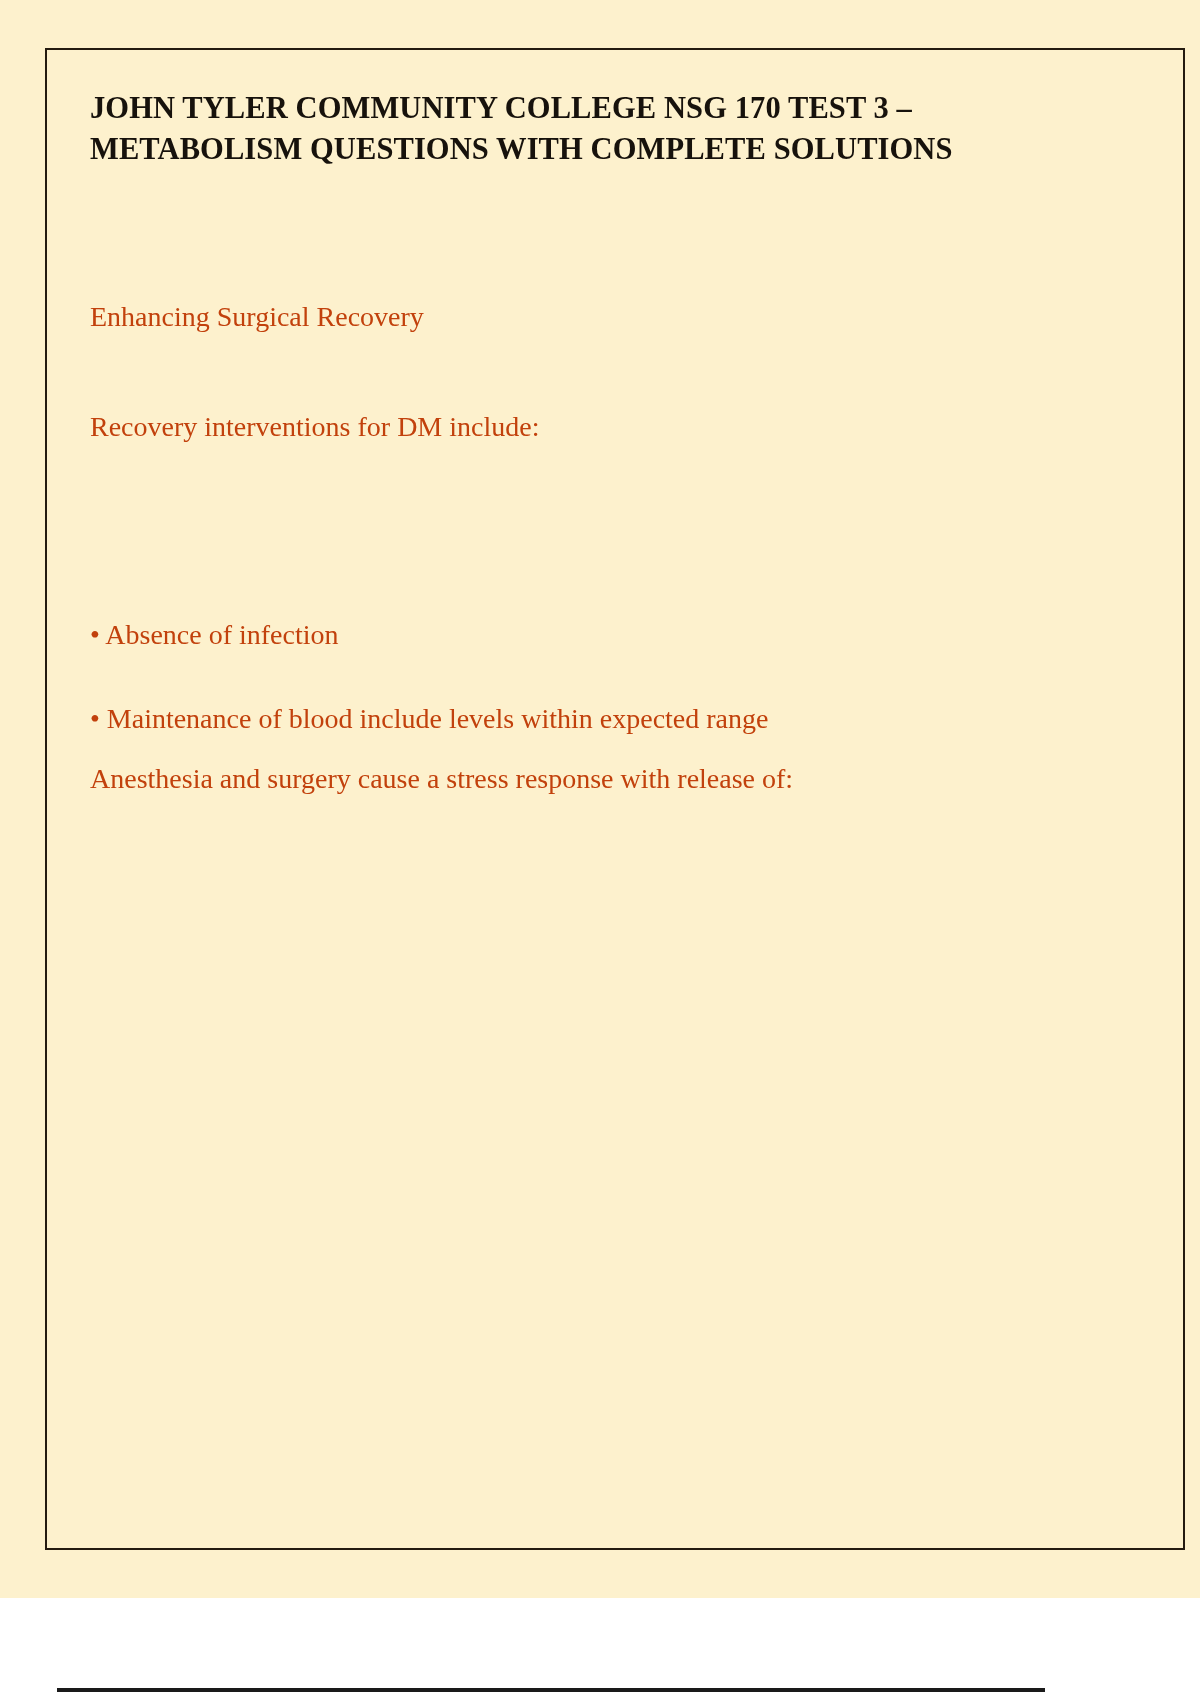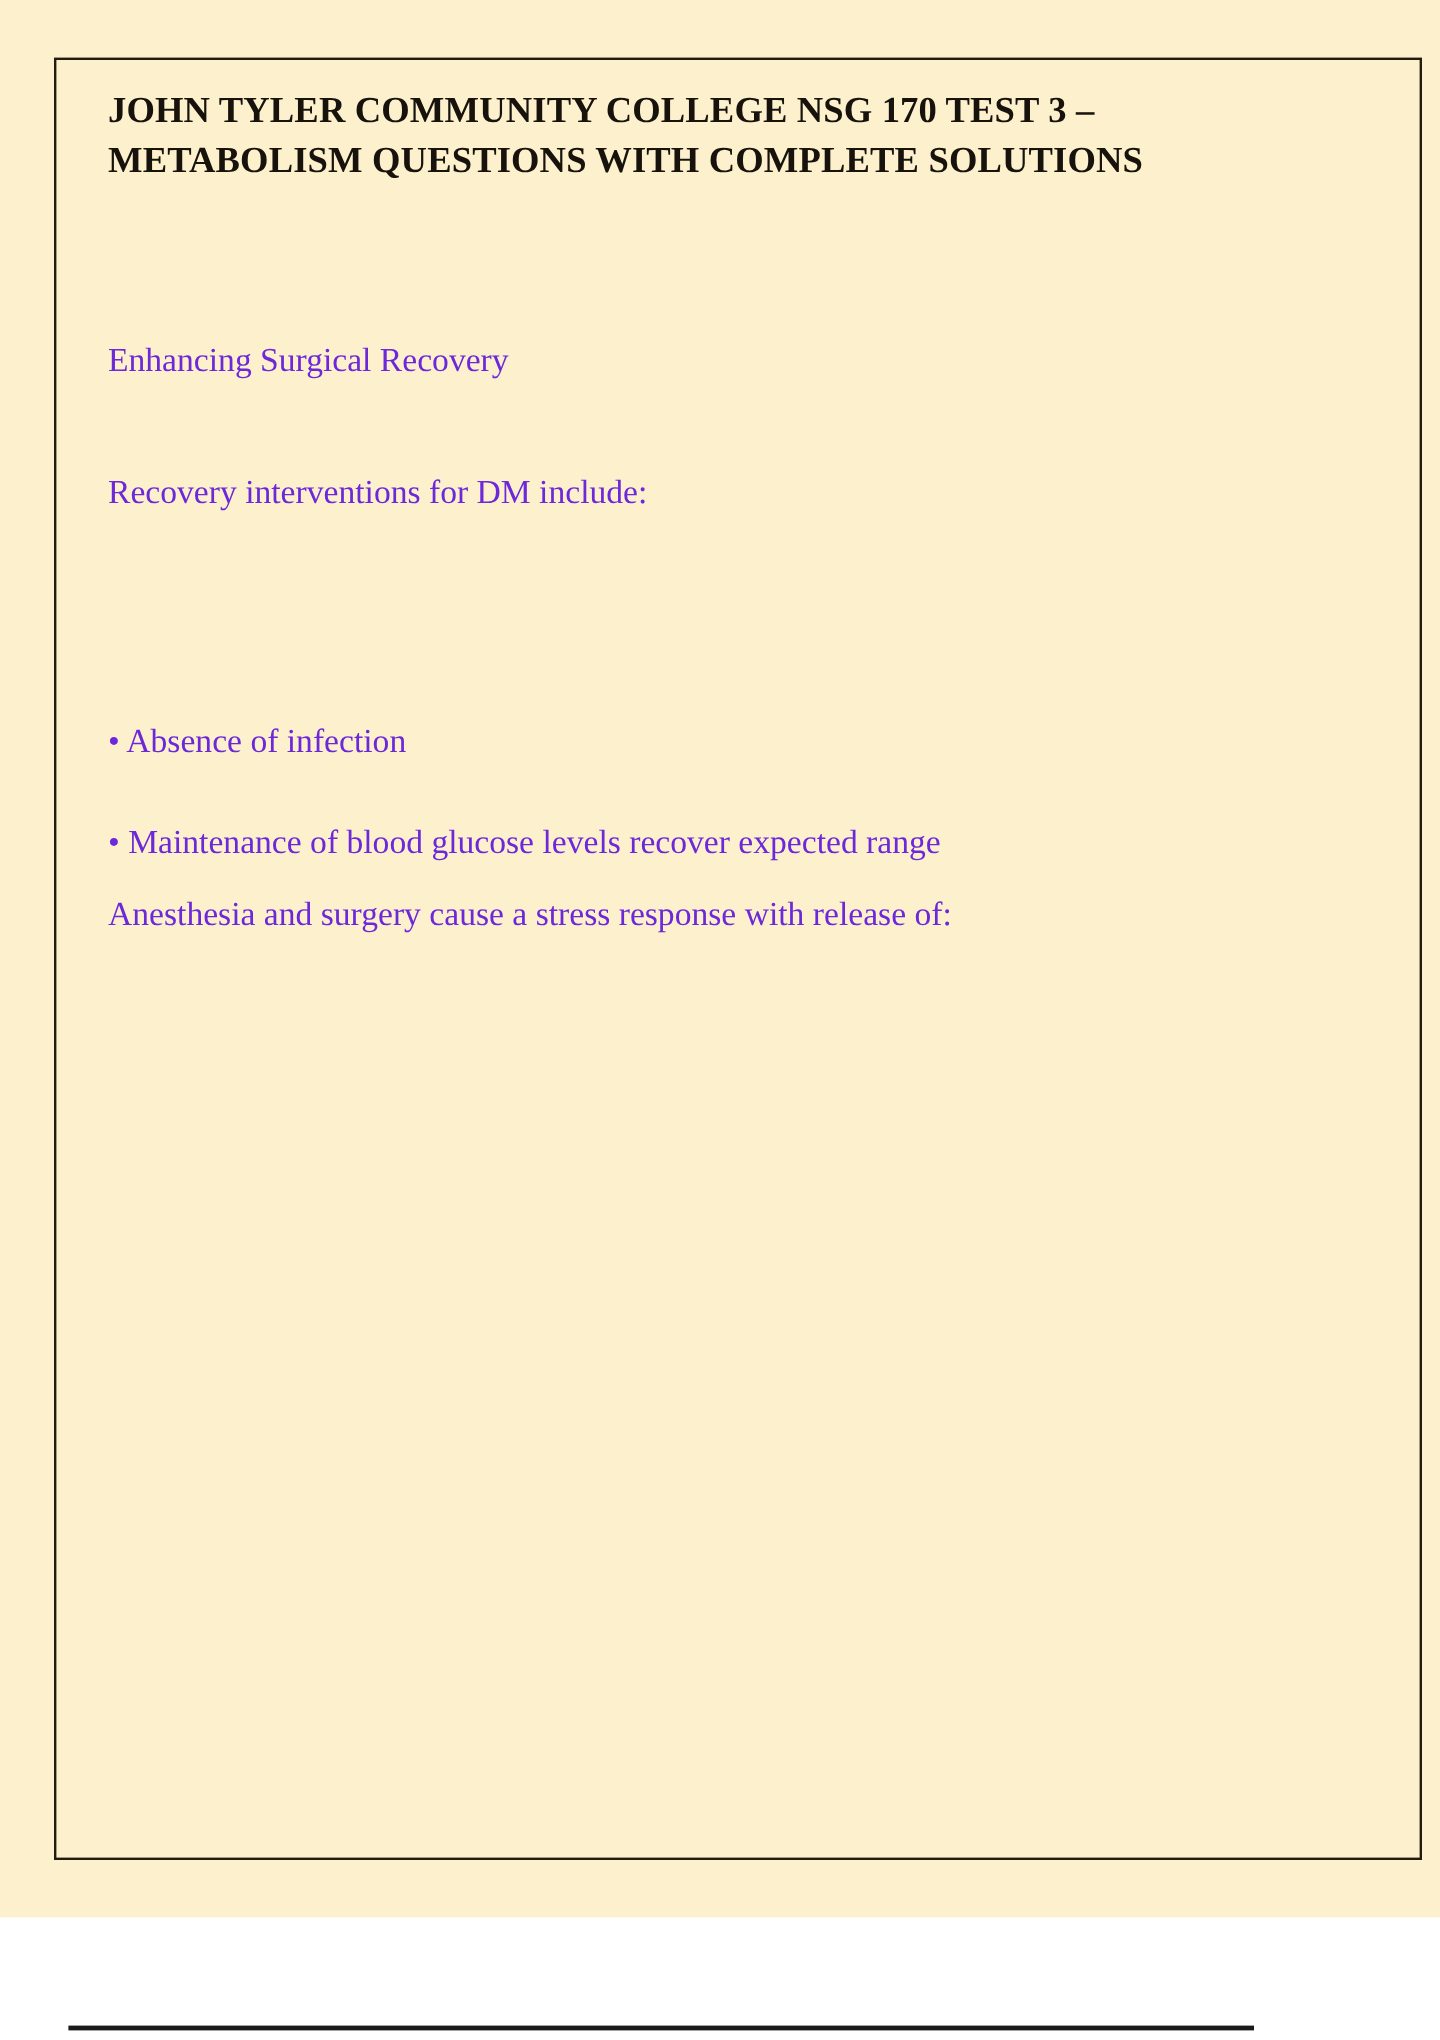--- a/index.html
+++ b/index.html
@@ -32,42 +32,42 @@
     width: 1140px;
     height: 1502px;
     border: 2px solid #241b10;
     box-sizing: border-box;
     background: transparent;
   }
 
   .page-content {
     position: absolute;
     left: 90px;
-    top: 72px;
+    top: 88px;
     width: 880px;
   }
 
   .doc-title {
     font-size: 30.5px;
     font-weight: bold;
     line-height: 41px;
     color: #17120c;
     letter-spacing: 0.1px;
     margin: 0 0 0 0;
     width: 870px;
   }
 
   .body-block {
     margin-top: 58px;
   }
 
   .para {
     font-size: 28px;
     line-height: 42px;
-    color: #6d28d9;
+    color: #c2410c;
     margin: 0;
     width: 875px;
   }
 
   
   .gap-lg   { height: 68px; }
   .gap-md   { height: 40px; }
   .gap-sm   { height: 18px; }
   .gap-xs   { height: 8px; }
   .gap-bul  { height: 42px; }
@@ -127,21 +127,21 @@
 
       <div class="gap-sm"></div>
 
 
       <div class="gap-bul"></div>
 
       <p class="para">• Absence of infection</p>
 
       <div class="gap-bul"></div>
 
-      <p class="para">• Maintenance of blood glucose levels recover expected range</p>
+      <p class="para">• Maintenance of blood include levels within expected range</p>
 
       <div class="gap-sm"></div>
 
       <p class="para">Anesthesia and surgery cause a stress response with release of:</p>
 
     </div>
   </div>
 </div>
 
 <div class="page-gap"></div>

